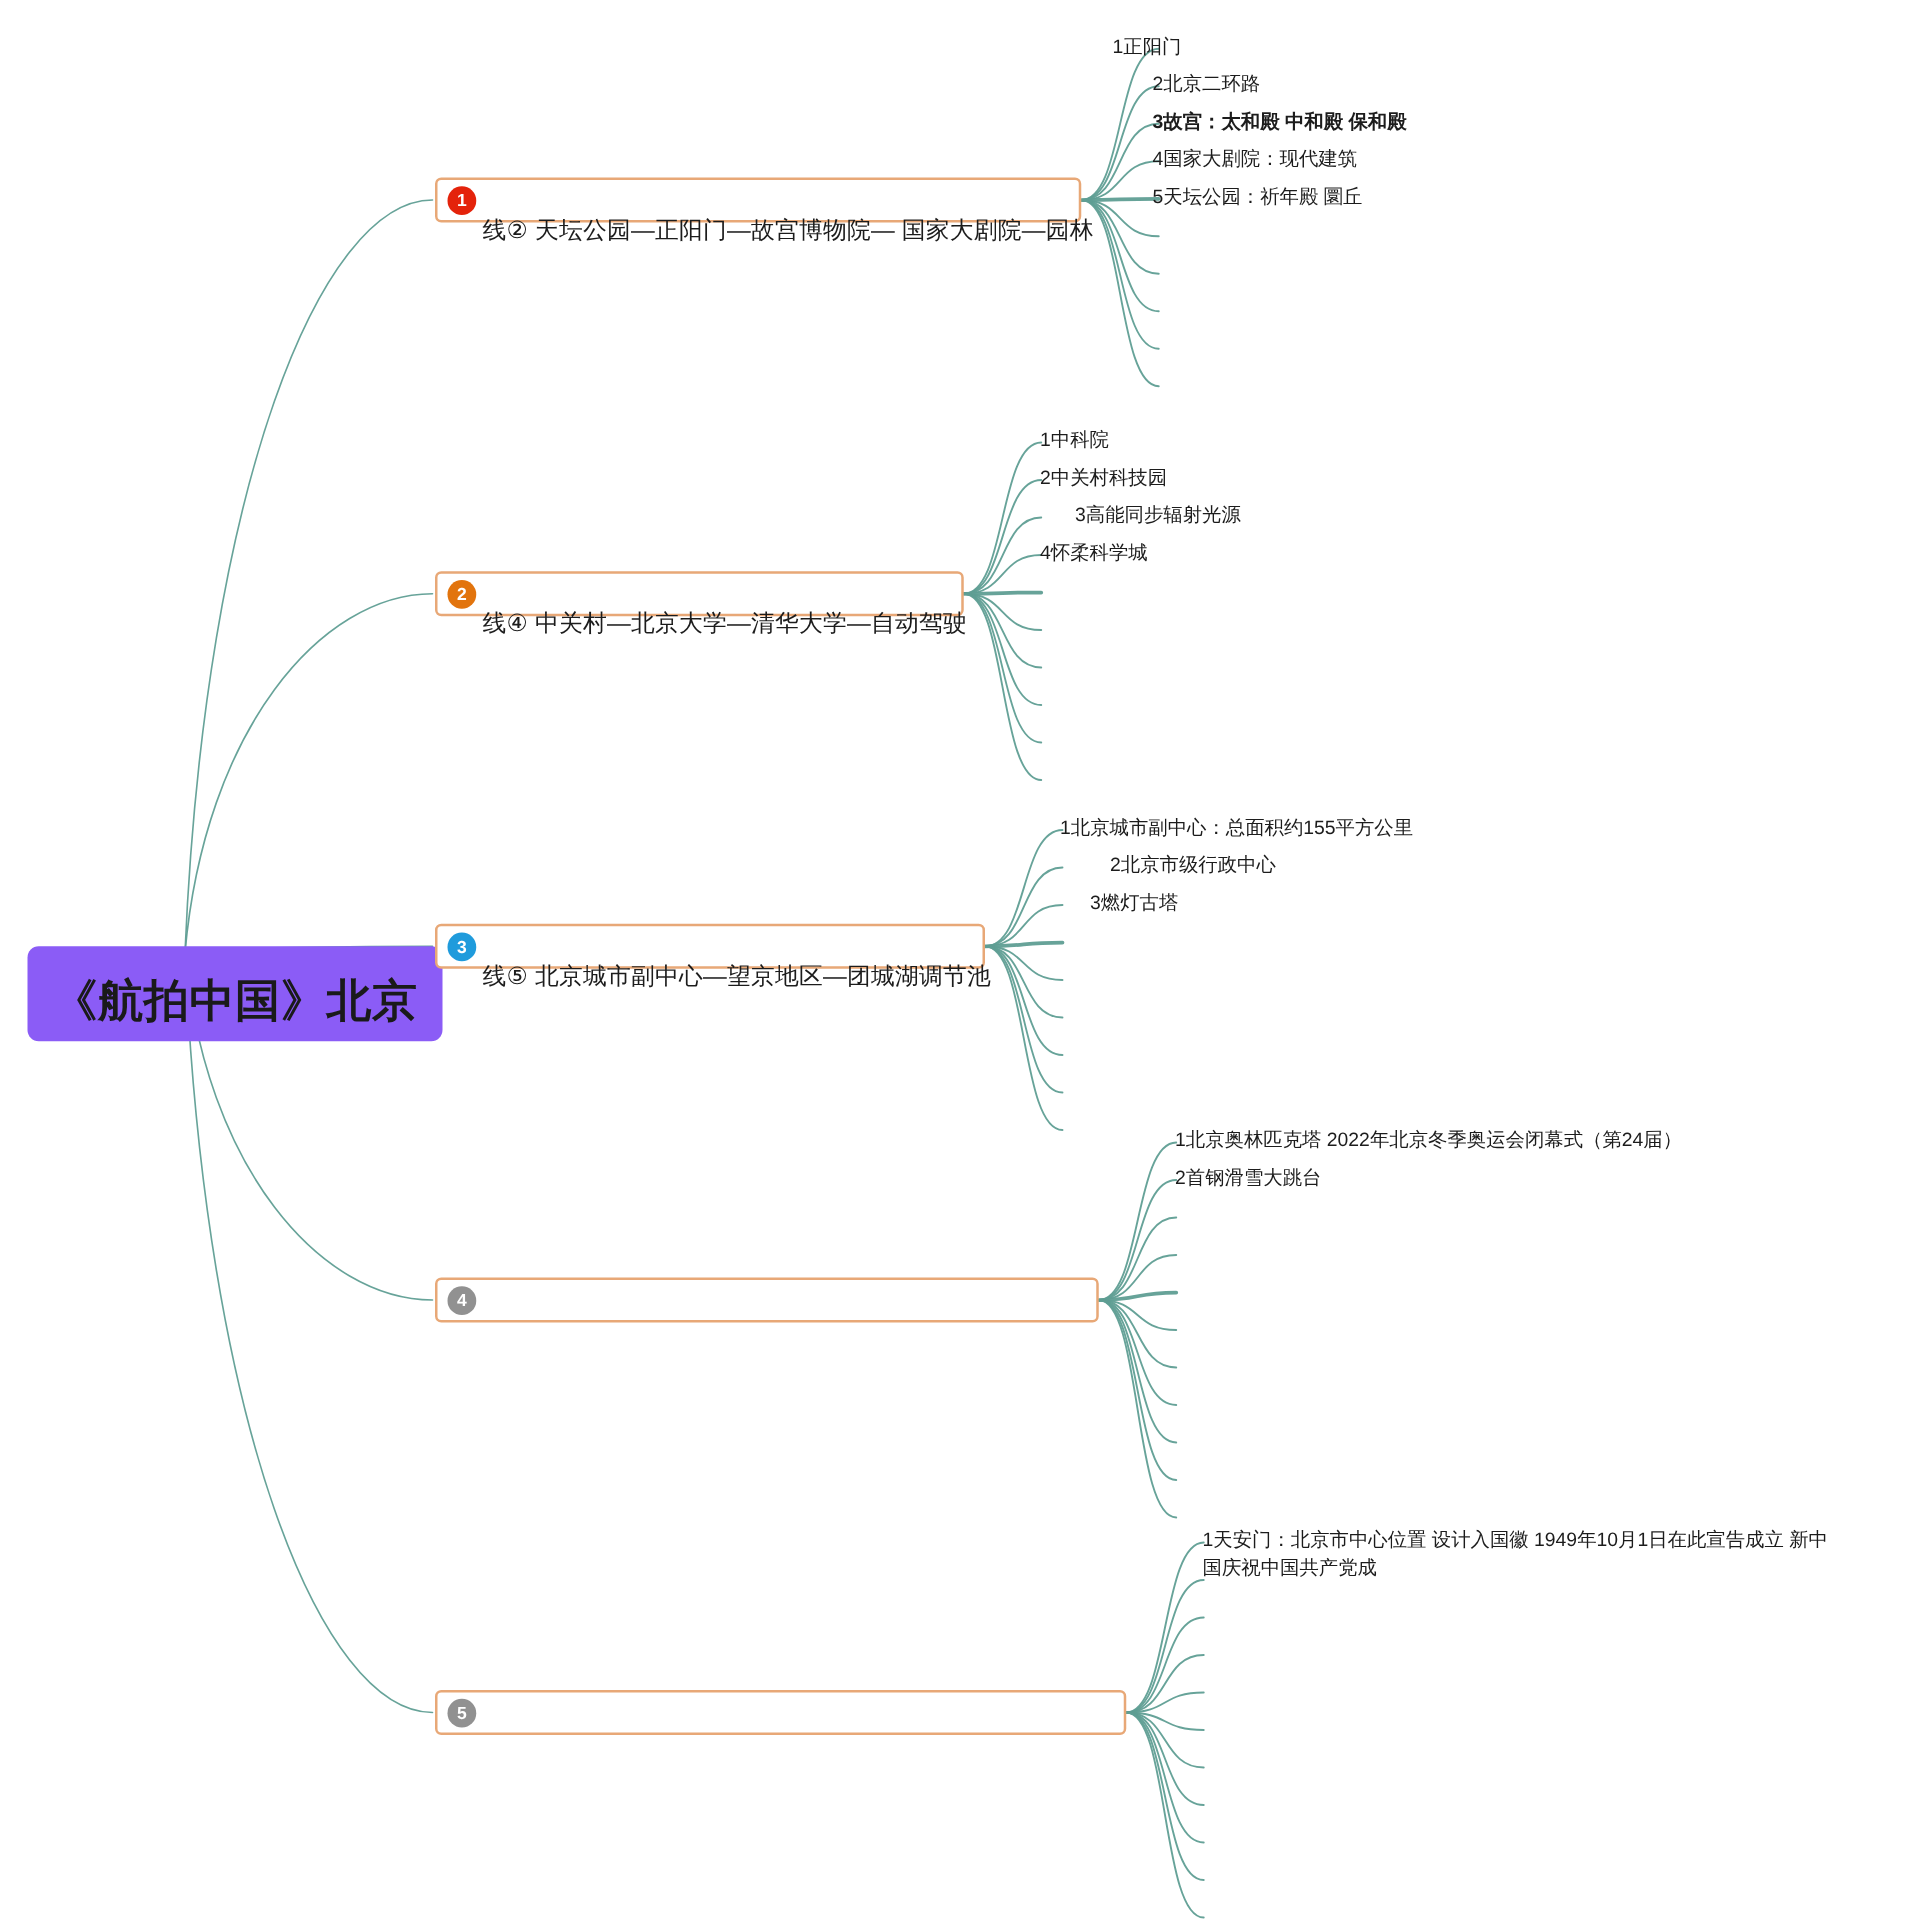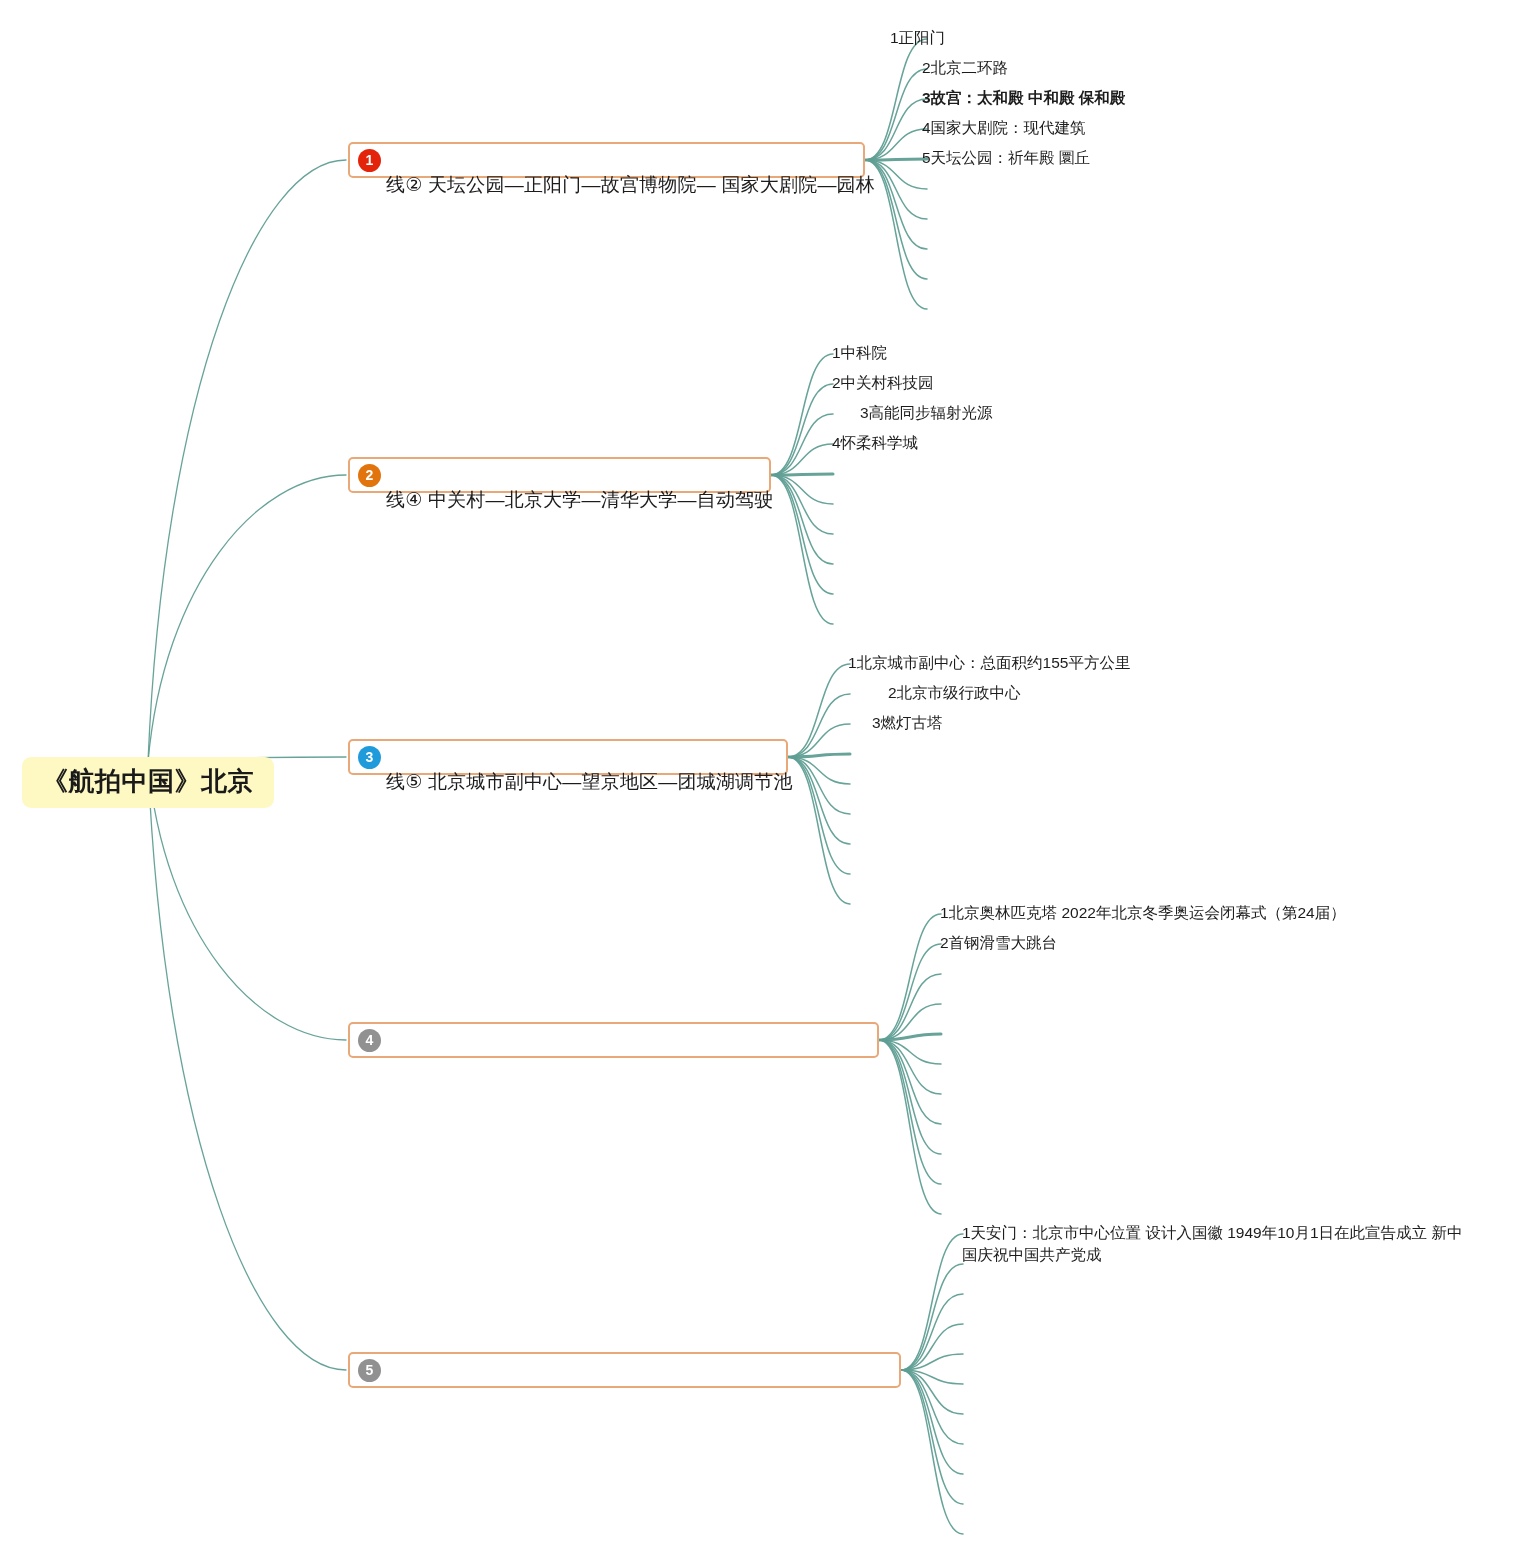--- a/index.html
+++ b/index.html
@@ -23,24 +23,24 @@
     left: 0;
     top: 0;
     width: 1524px;
     height: 1545px;
     pointer-events: none;
   }
 
   
   .root-node {
     position: absolute;
-    background: #fef9c3;
+    background: #8b5cf6;
     border-radius: 9px;
-    padding: 8px 20px 10px 20px;
-    font-size: 26px;
+    padding: 21px 20px 10px 20px;
+    font-size: 36px;
     font-weight: 700;
     color: #1a1a1a;
     letter-spacing: 0.5px;
     white-space: nowrap;
     line-height: 1.25;
   }
 
   
   .branch-node {
     position: absolute;

